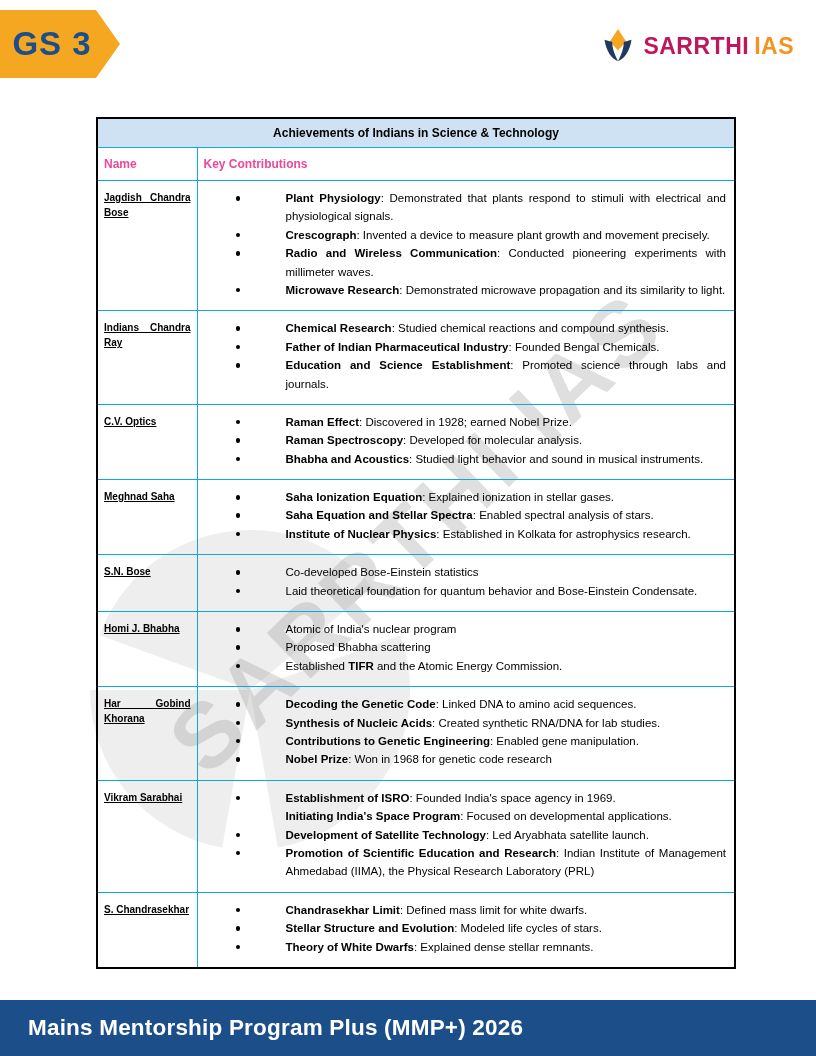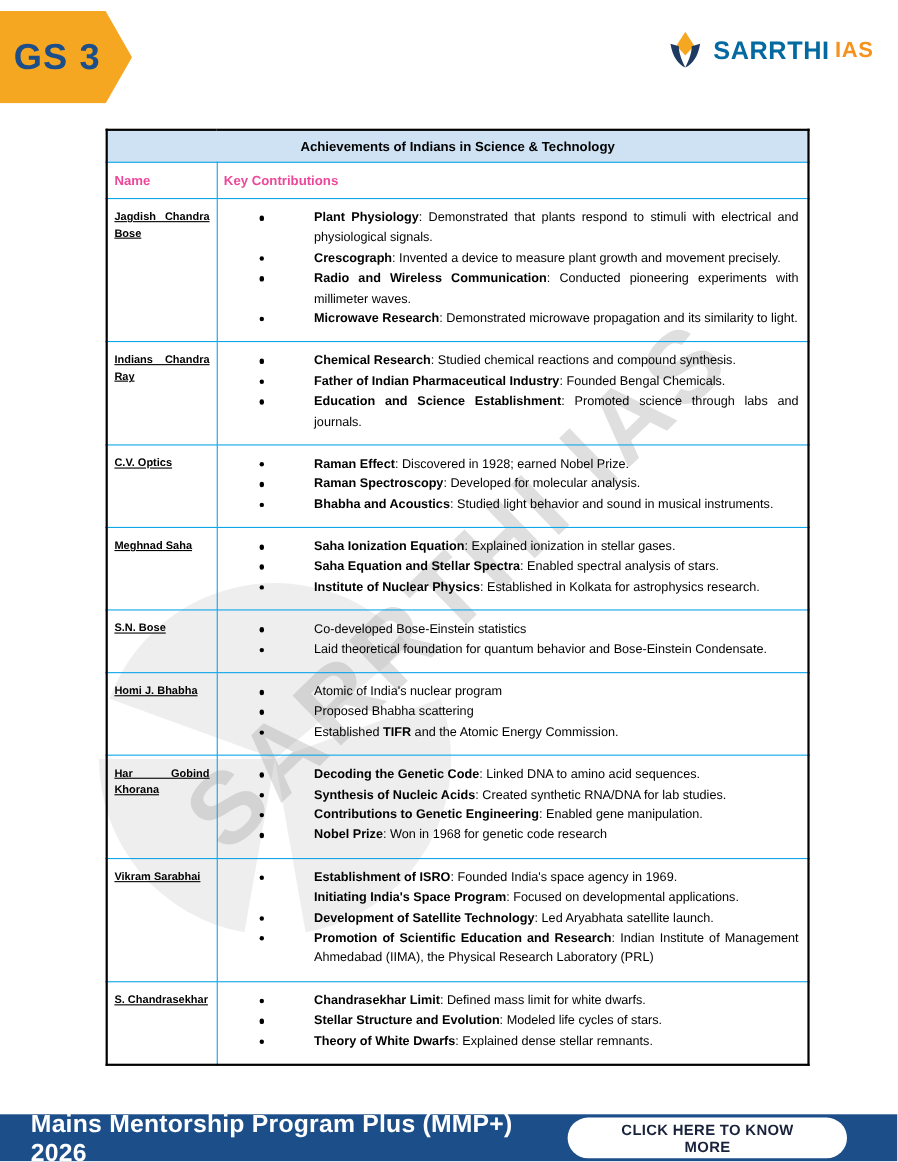--- a/index.html
+++ b/index.html
@@ -4,36 +4,36 @@
 <style>
   * { margin: 0; padding: 0; box-sizing: border-box; }
   body { background: #ffffff; font-family: "Liberation Sans", sans-serif; }
   .page {
     position: relative; width: 816px; height: 1056px;
     background: #ffffff; overflow: hidden; margin: 0 auto;
   }
 
   
   .gs-badge {
-    position: absolute; left: 0; top: 10px; width: 120px; height: 84px;
+    position: absolute; left: 0; top: 10px; width: 120px; height: 68px;
     background: #f6a722;
     clip-path: polygon(0 0, 80% 0, 100% 50%, 80% 100%, 0 100%);
     display: flex; align-items: center; justify-content: center;
     padding-right: 16px;
   }
   .gs-badge span {
     color: #1c4e8a; font-size: 33px; font-weight: bold; letter-spacing: 1px;
   }
   .brand {
     position: absolute; right: 22px; top: 28px;
     display: flex; align-items: center; gap: 7px;
   }
   .brand-icon svg { display: block; }
-  .brand-name { color: #0369a1; font-size: 23px; font-weight: bold; letter-spacing: .5px; }
-  .brand-suffix { color: #f6921e; font-size: 20px; font-weight: bold; letter-spacing: .5px; margin-left: -2px; }
+  .brand-name { color: #be185d; font-size: 23px; font-weight: bold; letter-spacing: .5px; }
+  .brand-suffix { color: #f6921e; font-size: 23px; font-weight: bold; letter-spacing: .5px; margin-left: -2px; }
 
   
   .watermark-text {
     position: absolute; left: 96px; top: 117px; width: 640px; height: 831px;
     display: flex; align-items: center; justify-content: center;
     pointer-events: none; z-index: 0;
   }
   .watermark-text span {
     transform: rotate(-44deg); white-space: nowrap;
     font-size: 92px; font-weight: bold; letter-spacing: 5px;
@@ -73,21 +73,21 @@
     width: 4.5px; height: 4.5px; background: #000; border-radius: 50%;
   }
   .marker.hidden::before { display: none; }
   .itxt {
     flex: 1; font-size: 11.5px; line-height: 1.6; text-align: justify;
   }
   .itxt strong { font-weight: bold; }
 
   
   .footer {
-    position: absolute; left: 0; bottom: 0; width: 816px; height: 43px;
+    position: absolute; left: 0; bottom: 0; width: 816px; height: 56px;
     background: #1c4e8a; display: flex; align-items: center;
     justify-content: space-between; padding: 0 46px 0 28px; z-index: 2;
   }
   .footer-title { color: #ffffff; font-size: 22.5px; font-weight: bold; letter-spacing: .2px; }
   .cta {
     background: #ffffff; color: #18223a; border: none; cursor: pointer;
     height: 37px; padding: 0 27px; border-radius: 20px;
     font-family: "Liberation Sans", sans-serif;
     font-size: 13.5px; font-weight: bold; letter-spacing: .3px;
   }
@@ -307,16 +307,15 @@
               <span class="marker"></span>
               <div class="itxt"><strong>Theory of White Dwarfs</strong>: Explained dense stellar remnants.</div>
             </div>
           </td>
   </tr>
 </tbody>
   </table>
 
   <footer class="footer">
     <div class="footer-title">Mains Mentorship Program Plus (MMP+) 2026</div>
-    <button class="cta">CLICK HERE TO KNOW MORE</button>
   </footer>
 
 </div>
 
 </body></html>

